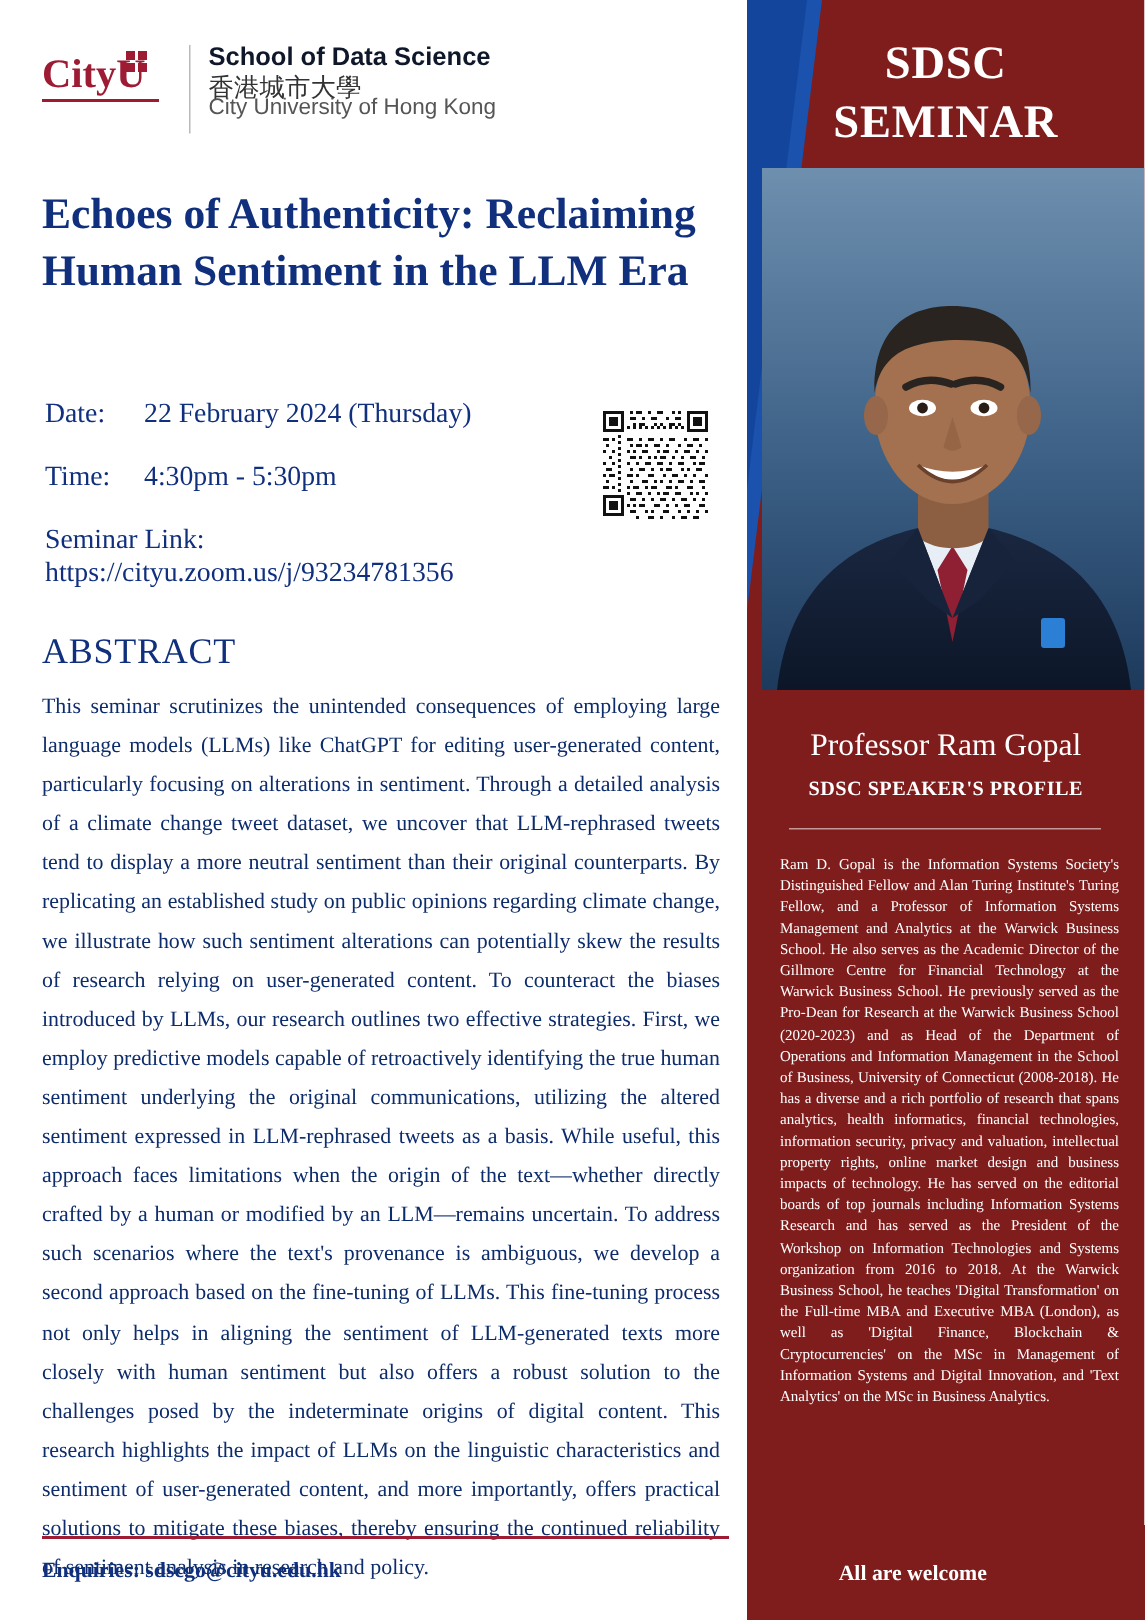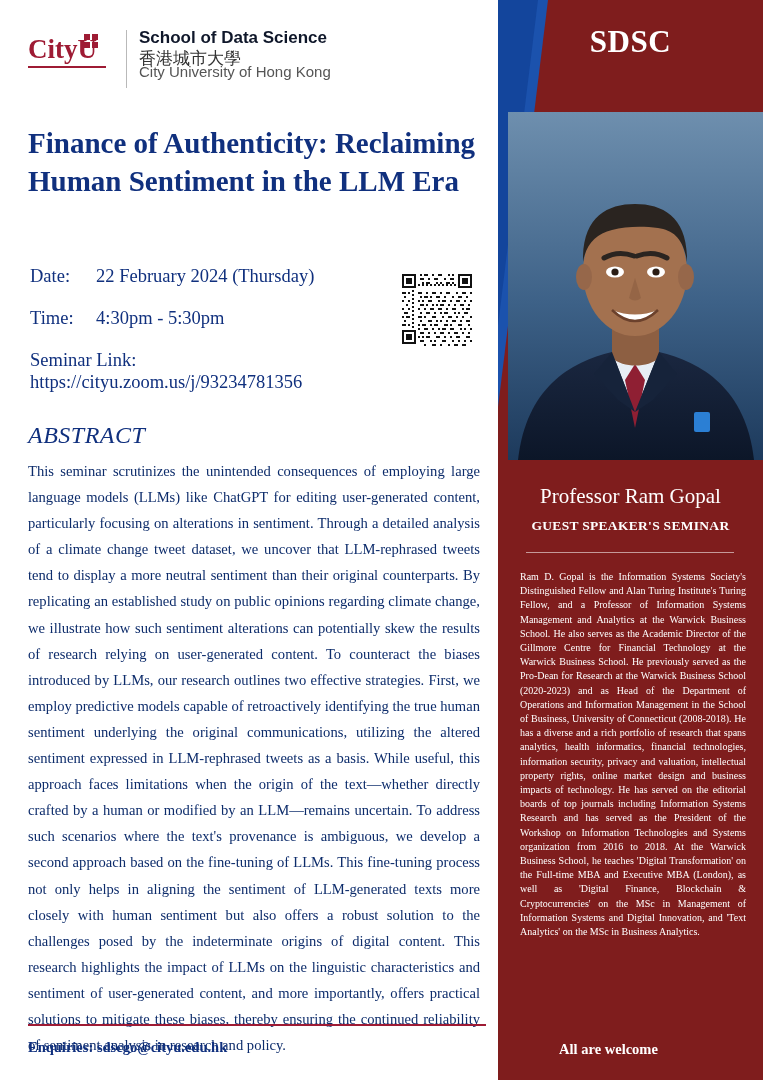--- a/index.html
+++ b/index.html
@@ -176,21 +176,20 @@
     top: 272px; left: 400px;
     width: 74px; height: 74px;
   }
 
   .abstract-head {
     position: absolute;
     top: 422px; left: 28px;
     color: #10307e;
     font-size: 24px;
     letter-spacing: 0.5px;
-    font-style: italic;
   }
   .abstract-body {
     position: absolute;
     top: 458px; left: 28px;
     width: 452px;
     color: #0d2c6b;
     font-size: 14.6px;
     line-height: 26.1px;
     text-align: justify;
   }
@@ -213,20 +212,21 @@
 <body>
 
 <div class="poster">
 
   <div class="right-panel">
     <div class="diag-light"></div>
     <div class="diag-light2"></div>
 
     <div class="sdsc-seminar">
       <div>SDSC</div>
+      <div>SEMINAR</div>
     </div>
 
     <div class="speaker-photo">
       <svg width="255" height="348" viewBox="0 0 255 348" xmlns="http://www.w3.org/2000/svg">
         <defs>
           <linearGradient id="bg" x1="0" y1="0" x2="0" y2="1">
             <stop offset="0%" stop-color="#6e8fae"></stop>
             <stop offset="55%" stop-color="#3d6187"></stop>
             <stop offset="100%" stop-color="#1d3a5c"></stop>
           </linearGradient>
@@ -266,21 +266,21 @@
         <path d="M104 198 q23 22 46 0" stroke="#6b412c" stroke-width="2.5" fill="none"></path>
 
         <path d="M104 240 L86 262 L110 288 L127 300 Z" fill="#16233a"></path>
         <path d="M151 240 L169 262 L145 288 L127 300 Z" fill="#16233a"></path>
 
         <rect x="186" y="300" width="16" height="20" rx="2" fill="#2b7fd4"></rect>
       </svg>
     </div>
 
     <div class="speaker-name">Professor Ram Gopal</div>
-    <div class="speaker-role">GUEST SPEAKER'S SEMINAR</div>
+    <div class="speaker-role">SDSC SPEAKER'S PROFILE</div>
     <div class="bio-divider"></div>
     <div class="bio">Ram D. Gopal is the Information Systems Society's Distinguished Fellow and Alan Turing Institute's Turing Fellow, and a Professor of Information Systems Management and Analytics at the Warwick Business School. He also serves as the Academic Director of the Gillmore Centre for Financial Technology at the Warwick Business School. He previously served as the Pro-Dean for Research at the Warwick Business School (2020-2023) and as Head of the Department of Operations and Information Management in the School of Business, University of Connecticut (2008-2018). He has a diverse and a rich portfolio of research that spans analytics, health informatics, financial technologies, information security, privacy and valuation, intellectual property rights, online market design and business impacts of technology. He has served on the editorial boards of top journals including Information Systems Research and has served as the President of the Workshop on Information Technologies and Systems organization from 2016 to 2018. At the Warwick Business School, he teaches 'Digital Transformation' on the Full-time MBA and Executive MBA (London), as well as 'Digital Finance, Blockchain &amp; Cryptocurrencies' on the MSc in Management of Information Systems and Digital Innovation, and 'Text Analytics' on the MSc in Business Analytics.</div>
     <div class="all-welcome">All are welcome</div>
   </div>
 
   <div class="white-wedge"></div>
 
   <div class="logo-wrap">
     <div class="cityu-mark">
       <svg width="86" height="56" viewBox="0 0 86 56" xmlns="http://www.w3.org/2000/svg">
@@ -295,21 +295,21 @@
       </svg>
     </div>
     <div class="logo-divider"></div>
     <div>
       <div class="sds-title">School of Data Science</div>
       <div class="sds-zh">香港城市大學</div>
       <div class="sds-en">City University of Hong Kong</div>
     </div>
   </div>
 
-  <div class="title">Finance of Authenticity: Reclaiming Human Sentiment in the LLM Era</div>
+  <div class="title">Echoes of Authenticity: Reclaiming Human Sentiment in the LLM Era</div>
 
   <div class="meta">
     <div class="meta-row">
       <span class="meta-label">Date:</span>
       <span>22 February 2024 (Thursday)</span>
     </div>
     <div class="meta-row">
       <span class="meta-label">Time:</span>
       <span>4:30pm - 5:30pm</span>
     </div>

